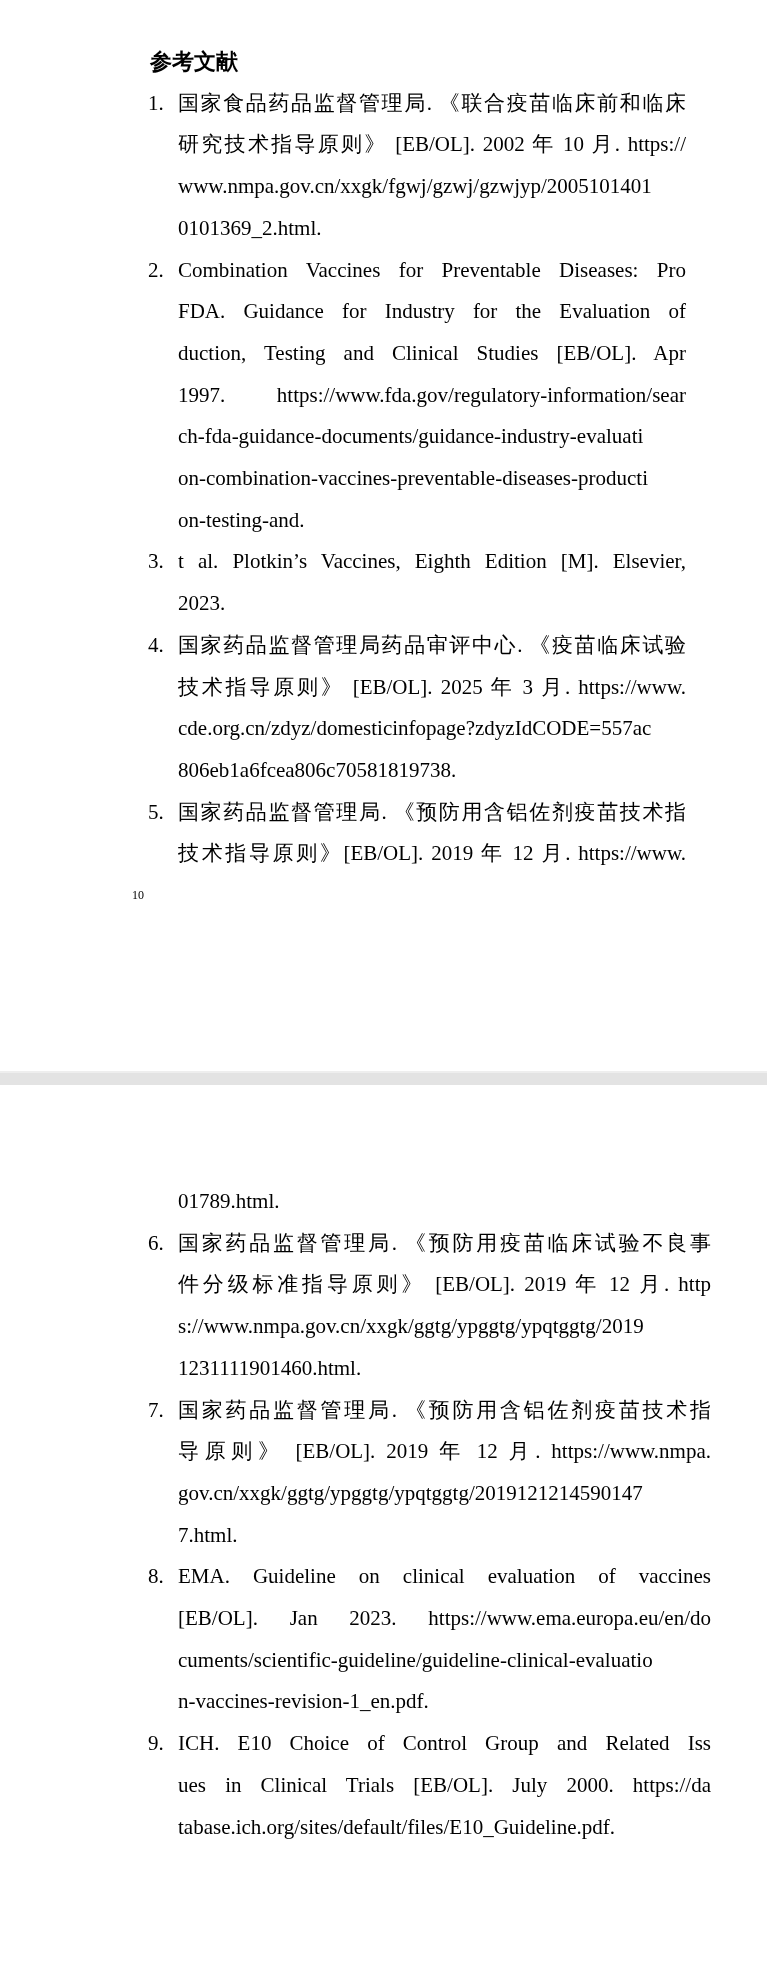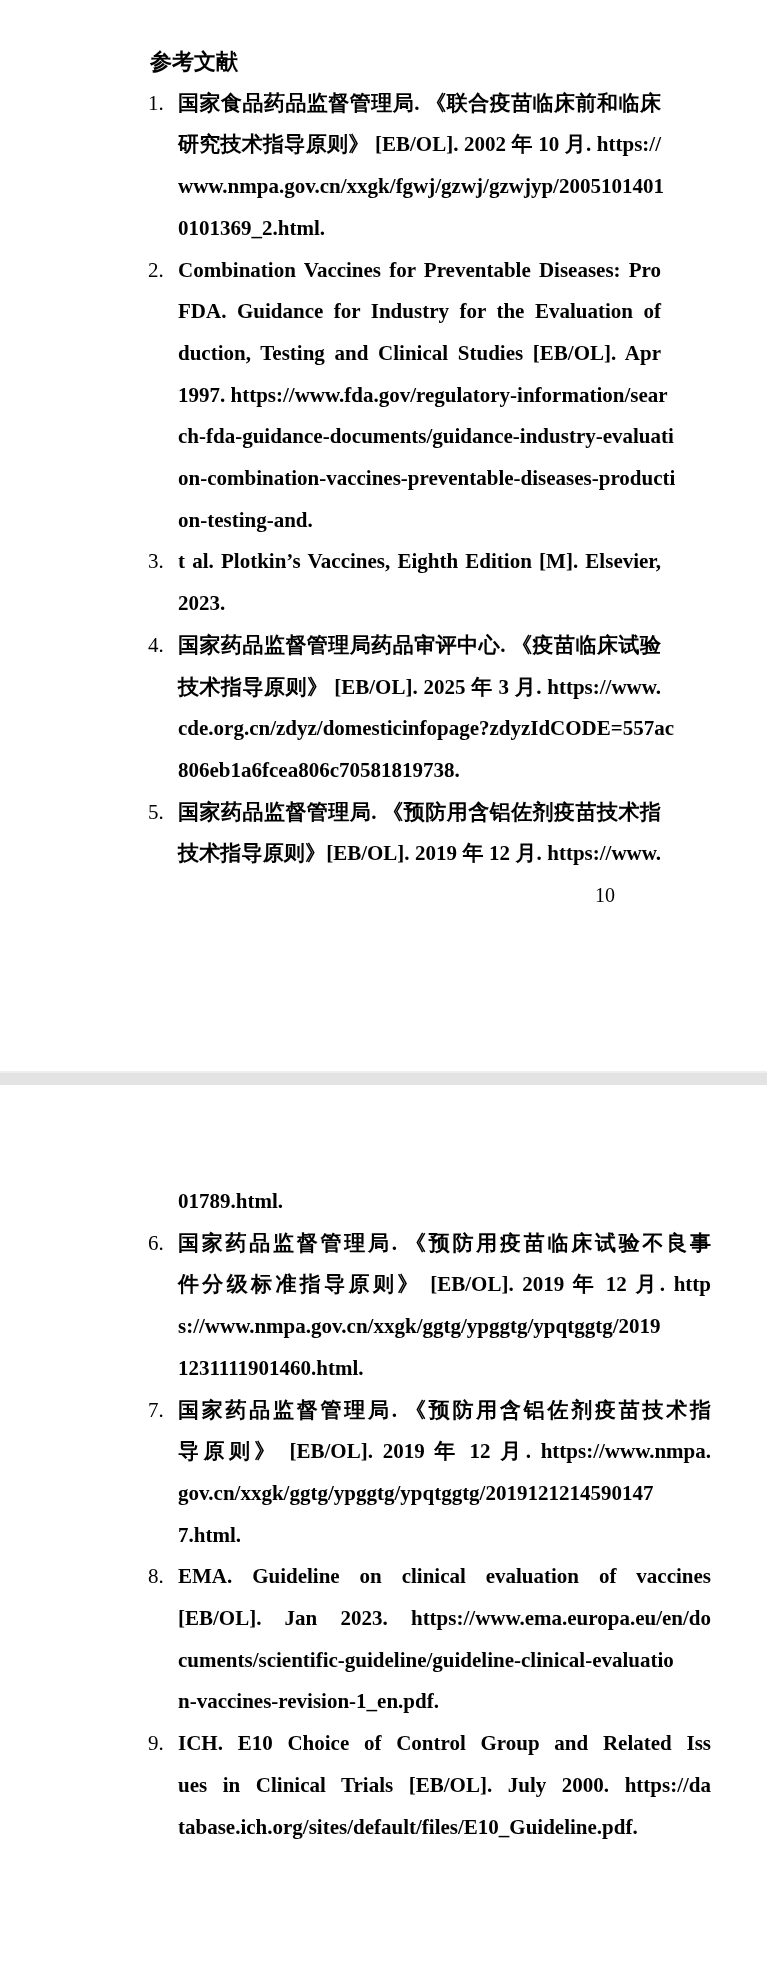--- a/index.html
+++ b/index.html
@@ -18,21 +18,21 @@
     overflow: hidden;
     background: #ffffff;
   }
   .page {
     width: 767px;
     background: #ffffff;
     box-sizing: border-box;
   }
   .page-1 {
     height: 1071px;
-    padding: 41px 106px 0 178px;
+    padding: 41px 81px 0 178px;
   }
   .page-2 {
     height: 897px;
     padding: 96px 56px 0 178px;
   }
   .page-divider {
     width: 767px;
     height: 14px;
     background: #e3e3e3;
     border-top: 2px solid #eeeeee;
@@ -55,30 +55,29 @@
     width: 26px;
     font-size: 21px;
     line-height: 41.7px;
     text-align: left;
   }
   .line {
     font-size: 21px;
     line-height: 41.7px;
     white-space: nowrap;
     overflow: visible;
-    font-weight: bold;
   }
   .just {
     text-align: justify;
     text-align-last: justify;
   }
   .pagenum {
-    font-size: 20px;
+    font-size: 12px;
     line-height: 41.7px;
-    text-align: right;
+    text-align: left;
     position: relative;
     left: -46px;
   }
 </style>
 </head>
 <body>
 
 <div class="viewer">
 
   <div class="page page-1">

